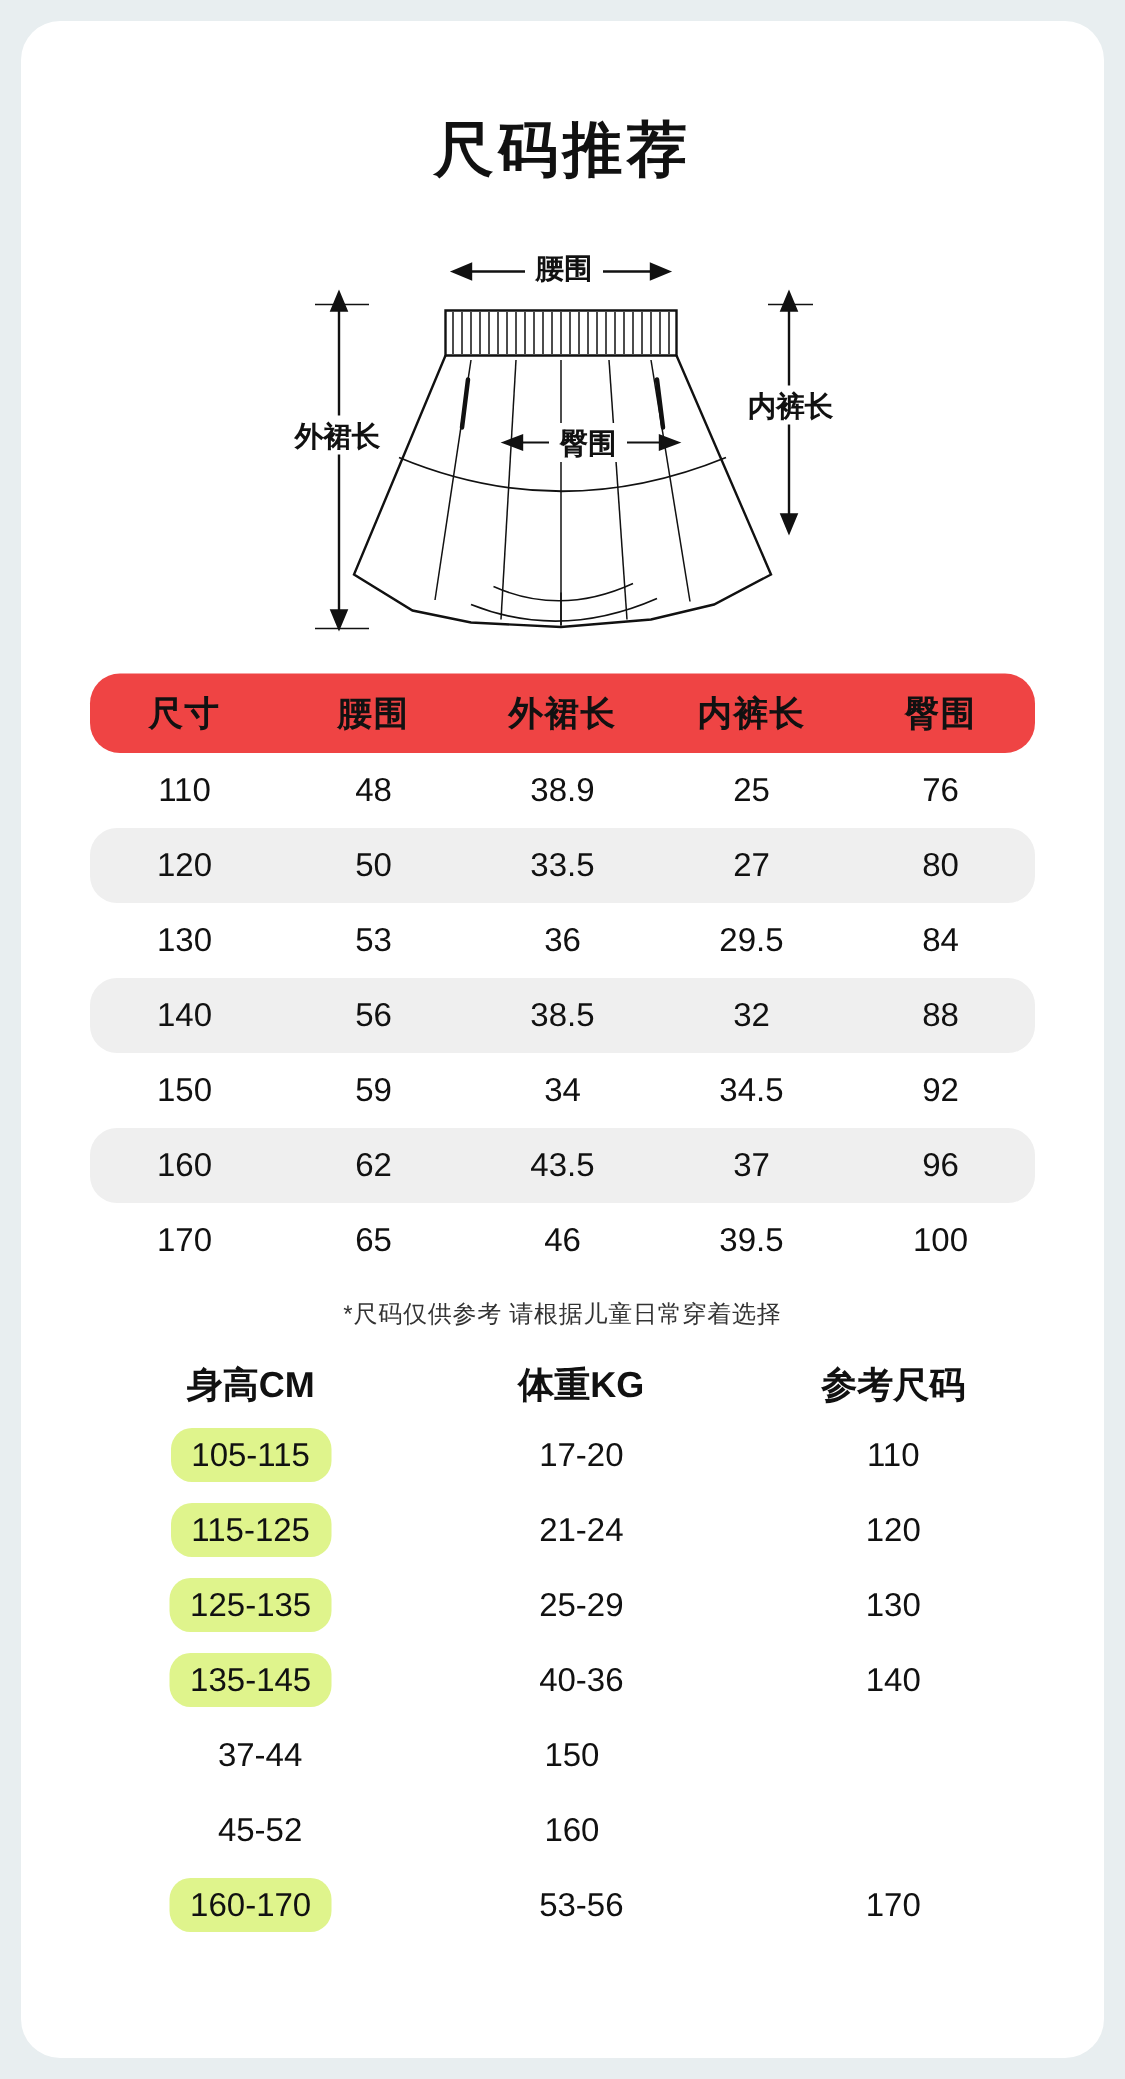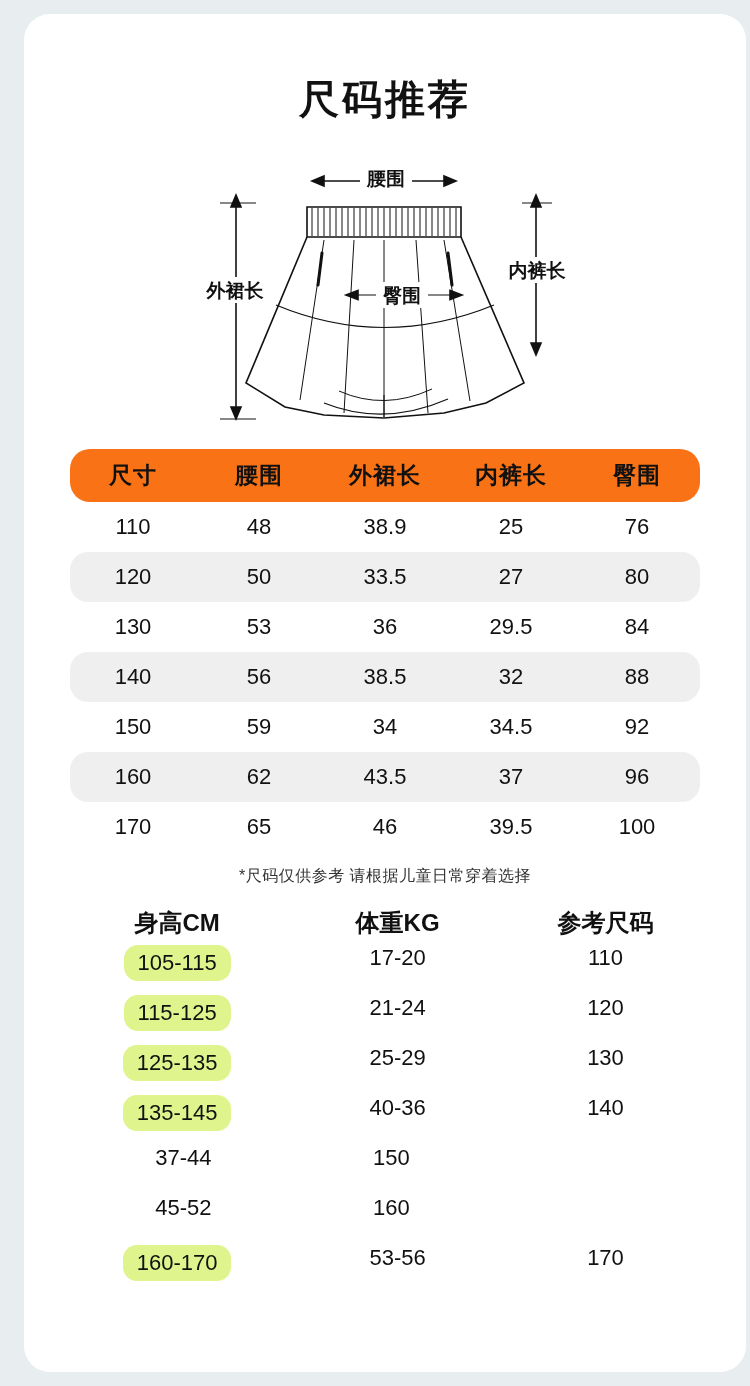--- a/index.html
+++ b/index.html
@@ -8,21 +8,21 @@
   }
   body {
     width: 750px;
     height: 1386px;
     background: #e8eef0;
     font-family: "Liberation Sans", sans-serif;
     overflow: hidden;
   }
   .page {
     position: absolute;
-    left: 24px;
+    left: 14px;
     top: 14px;
     width: 722px;
     height: 1358px;
     background: #ffffff;
     border-radius: 26px;
     box-sizing: border-box;
   }
   .title {
     text-align: center;
     font-size: 40px;
@@ -42,21 +42,21 @@
   .diagram svg { display: block; }
 
   
   .size-table {
     width: 630px;
     margin: 14px auto 0 auto;
     border-collapse: collapse;
     table-layout: fixed;
   }
   .size-table thead th {
-    background: #f97316;
+    background: #ef4444;
     font-size: 23px;
     font-weight: bold;
     color: #111;
     padding: 11px 0;
     letter-spacing: 1px;
   }
   .size-table thead th:first-child {
     border-top-left-radius: 20px;
     border-bottom-left-radius: 20px;
   }
@@ -101,21 +101,21 @@
     font-weight: bold;
     color: #111;
     padding-bottom: 6px;
     margin-top: 16px;
   }
   .rec-head .c1 { width: 34%; text-align: center; }
   .rec-head .c2 { width: 36%; text-align: center; }
   .rec-head .c3 { width: 30%; text-align: center; }
   .rec-row {
     display: flex;
-    align-items: flex-start;
+    align-items: center;
     height: 50px;
     font-size: 22px;
     color: #111;
   }
   .rec-row .c1 { width: 34%; text-align: center; }
   .rec-row .c2 { width: 36%; text-align: center; }
   .rec-row .c3 { width: 30%; text-align: center; }
   .pill {
     display: inline-block;
     background: #dff48c;

